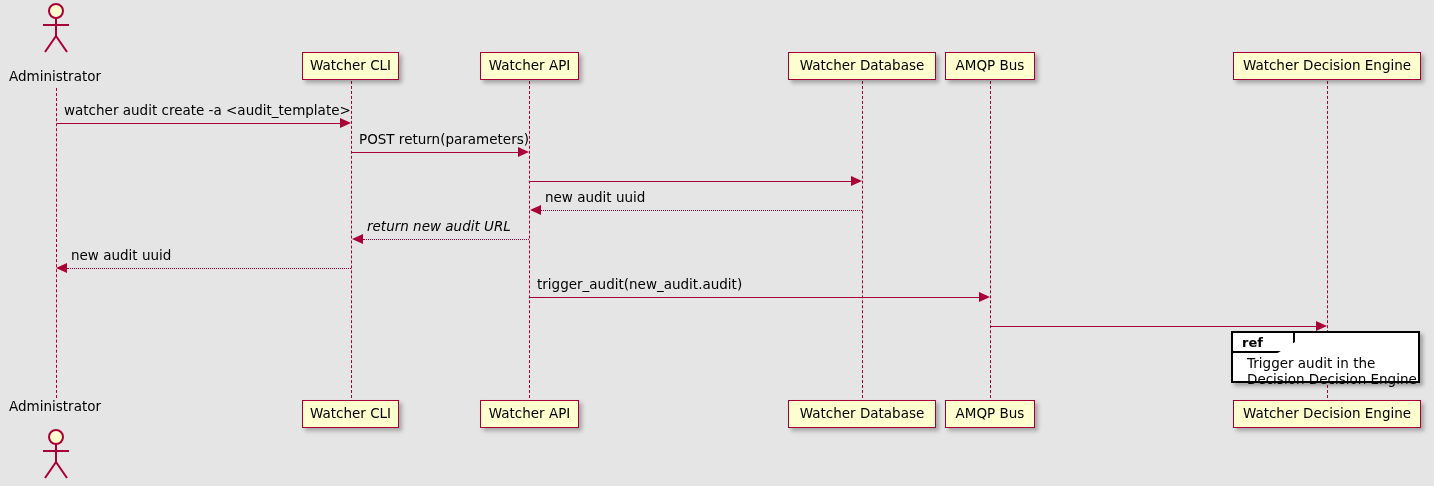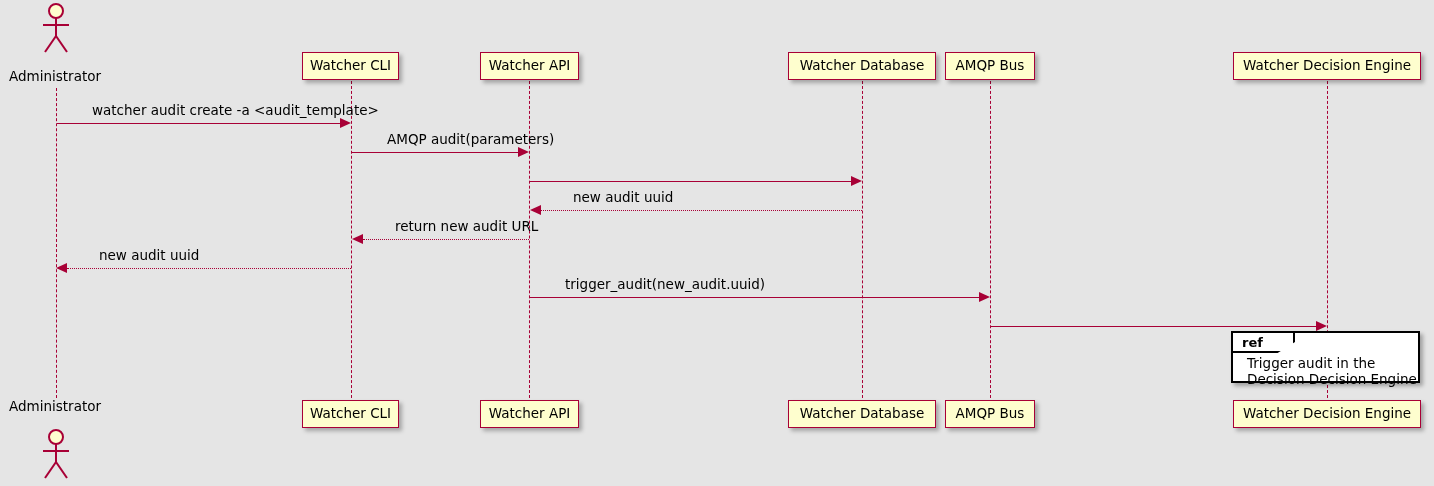--- a/index.html
+++ b/index.html
@@ -75,21 +75,20 @@
     border-top: 5px solid transparent;
     border-bottom: 5px solid transparent;
     border-right: 11px solid #A80036;
   }
   .msg-label {
     position: absolute;
     font-size: 13.5px;
     color: #000000;
     white-space: nowrap;
     line-height: 1;
-    margin-left: 28px;
   }
   
   .ref-box {
     position: absolute;
     box-sizing: border-box;
     background: #FFFFFF;
     border: 2px solid #000000;
     box-shadow: 3px 3px 4px rgba(0,0,0,0.30);
     padding-left: 8px;
   }
@@ -164,40 +163,40 @@
   <div class="participant" style="left:1233px; top:52px; width:188px;">
     <span>Watcher Decision Engine</span>
   </div>
 
   <div class="msg-line" style="left:57px; top:123px; width:283px;"></div>
   <div class="arrow-head right" style="left:340px; top:118px;"></div>
   <div class="msg-label" style="left:64px; top:104px;">watcher audit create -a &lt;audit_template&gt;</div>
 
   <div class="msg-line" style="left:352px; top:152px; width:166px;"></div>
   <div class="arrow-head right" style="left:518px; top:147px;"></div>
-  <div class="msg-label" style="left:359px; top:133px;">AMQP audit(parameters)</div>
+  <div class="msg-label" style="left:359px; top:133px;">POST return(parameters)</div>
 
   <div class="msg-line" style="left:530px; top:181px; width:321px;"></div>
   <div class="arrow-head right" style="left:851px; top:176px;"></div>
 
   <div class="msg-line dotted" style="left:541px; top:210px; width:321px;"></div>
   <div class="arrow-head left" style="left:530px; top:205px;"></div>
   <div class="msg-label" style="left:545px; top:191px;">new audit uuid</div>
 
   <div class="msg-line dotted" style="left:363px; top:239px; width:166px;"></div>
   <div class="arrow-head left" style="left:352px; top:234px;"></div>
-  <div class="msg-label" style="left:367px; top:220px;">return new audit URL</div>
+  <div class="msg-label" style="left:367px; top:220px;font-style:italic;">return new audit URL</div>
 
   <div class="msg-line dotted" style="left:67px; top:268px; width:284px;"></div>
   <div class="arrow-head left" style="left:56px; top:263px;"></div>
   <div class="msg-label" style="left:71px; top:249px;">new audit uuid</div>
 
   <div class="msg-line" style="left:530px; top:297px; width:449px;"></div>
   <div class="arrow-head right" style="left:979px; top:292px;"></div>
-  <div class="msg-label" style="left:537px; top:278px;">trigger_audit(new_audit.uuid)</div>
+  <div class="msg-label" style="left:537px; top:278px;">trigger_audit(new_audit.audit)</div>
 
   <div class="msg-line" style="left:991px; top:326px; width:325px;"></div>
   <div class="arrow-head right" style="left:1316px; top:321px;"></div>
 
   <div class="ref-box" style="left:1231px; top:331px; width:189px; height:52px;">
     <div class="ref-tab"></div>
     <div class="ref-tab-label">ref</div>
     <div class="ref-text">Trigger audit in the
 Decision Decision Engine</div>
   </div>

